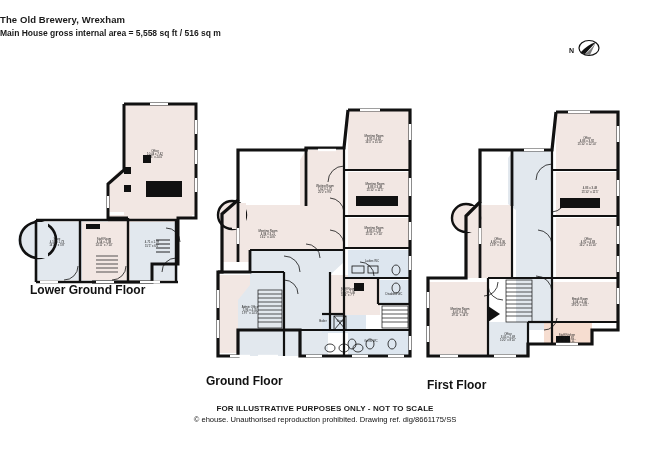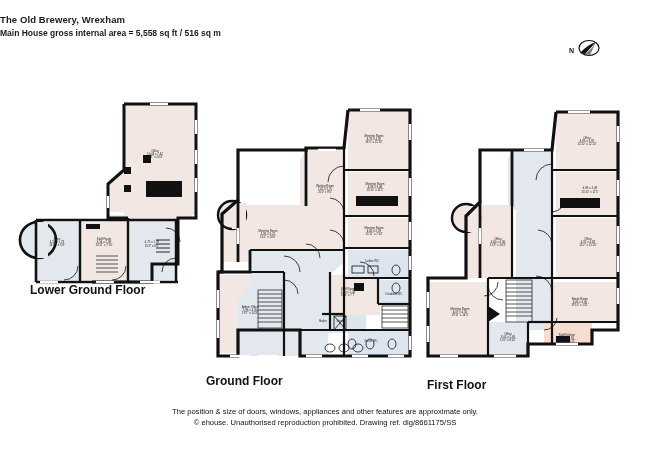--- a/index.html
+++ b/index.html
@@ -335,15 +335,15 @@
       </g>
     </g>
 
 </svg>
 
 <div class="floor-name" style="left:30px;top:283px;">Lower Ground Floor</div>
 <div class="floor-name" style="left:206px;top:374px;">Ground Floor</div>
 <div class="floor-name" style="left:427px;top:378px;">First Floor</div>
 
 <div class="footer">
-  <div class="foot-2">The position &amp; size of doors, windows, appliances and other features are approximate only.</div>
+  <div class="foot-1">FOR ILLUSTRATIVE PURPOSES ONLY - NOT TO SCALE</div>
   <div class="foot-3">© ehouse. Unauthorised reproduction prohibited. Drawing ref. dig/8661175/SS</div>
 </div>
 
 </body></html>

